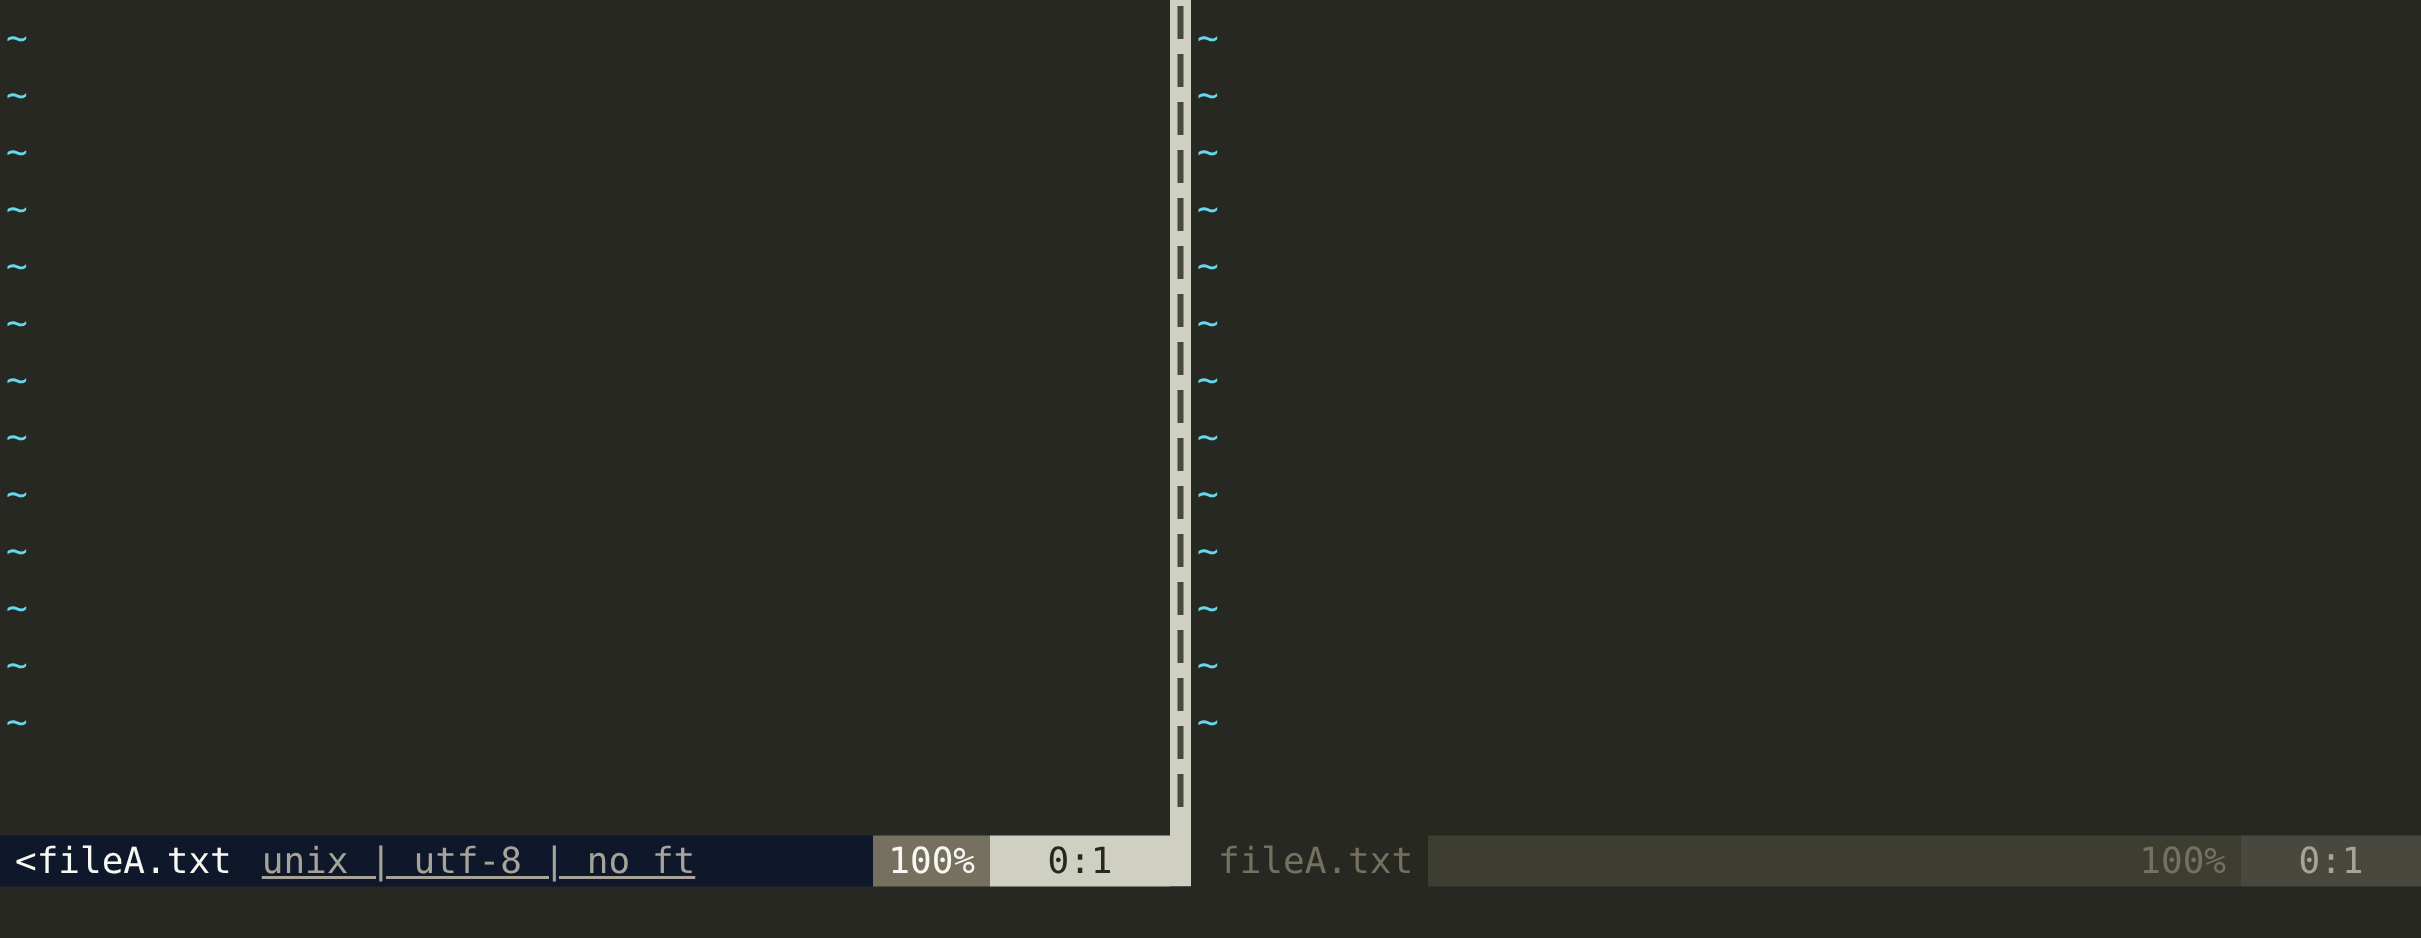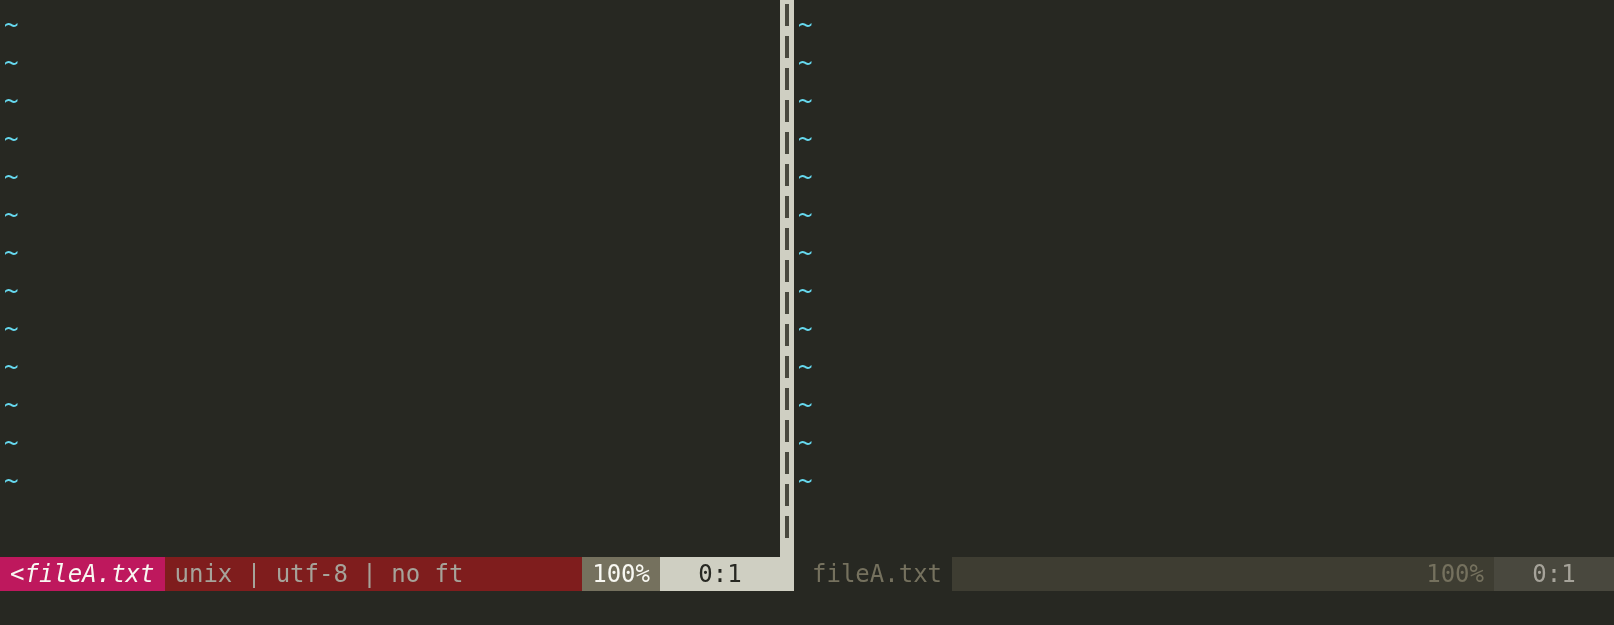--- a/index.html
+++ b/index.html
@@ -70,22 +70,22 @@
     display: flex;
     align-items: stretch;
     font-size: 24px;
     white-space: pre;
   }
   .status .seg {
     display: flex;
     align-items: center;
     padding: 0 10px;
   }
-  .status-active  .filename { background: #be185d; color: #f8f8f2; font-style: italic; }
-  .status-active  .fileinfo { background: #7f1d1d; color: #a6a39a; flex: 1 1 auto; }
+  .status-active  .filename { background: #0f172a; color: #f8f8f2; }
+  .status-active  .fileinfo { background: #0f172a; color: #a6a39a; flex: 1 1 auto; text-decoration: underline; }
   .status-active  .percent  { background: #75715e; color: #f8f8f2; }
   .status-active  .linecol  { background: #cfcfc2; color: #272822; min-width: 120px; justify-content: center; }
 
   .status-inactive .filename { background: #272822; color: #75715e; padding-left: 18px; }
   .status-inactive .fileinfo { background: #3e3d32; color: #75715e; flex: 1 1 auto; }
   .status-inactive .percent  { background: #3e3d32; color: #75715e; }
   .status-inactive .linecol  { background: #49483e; color: #a6a39a; min-width: 120px; justify-content: center; }
 
   .cmdline {
     height: 34px;

